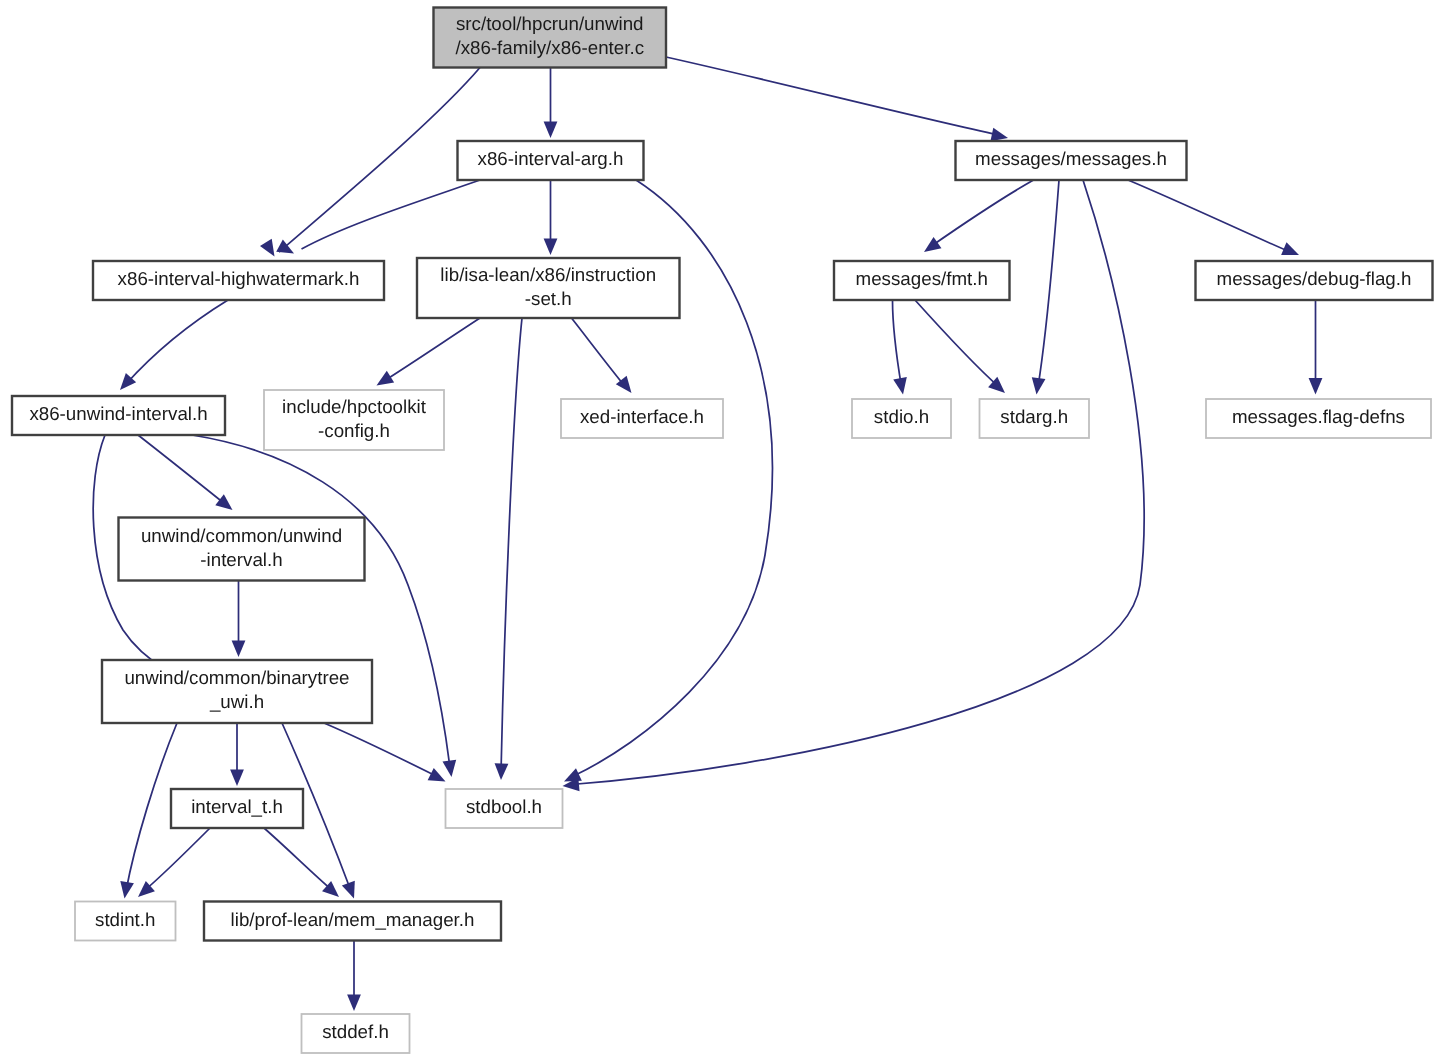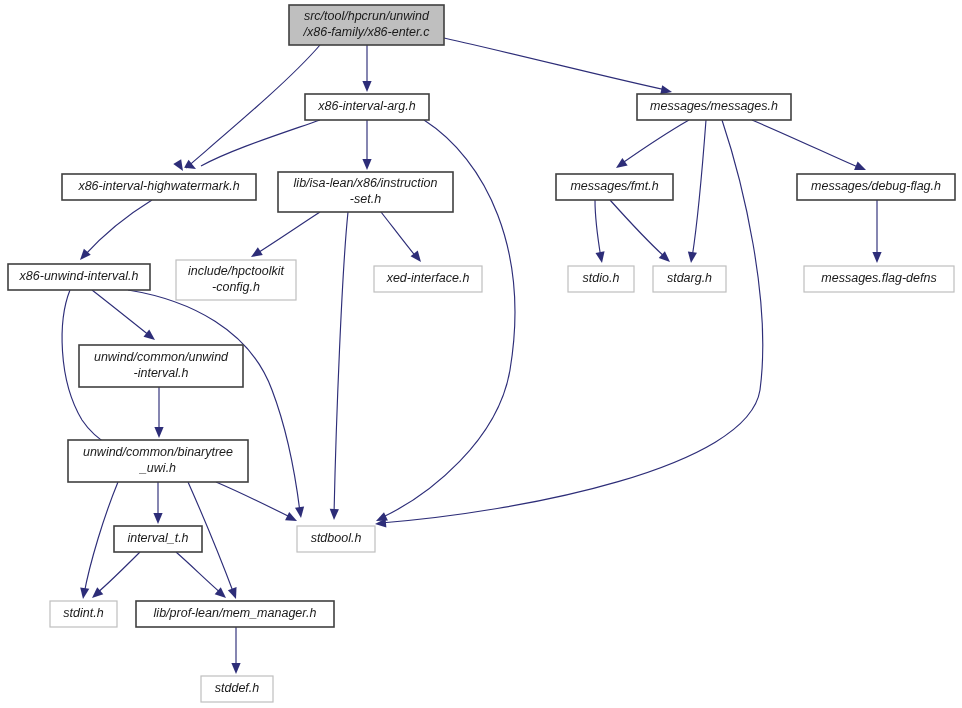--- a/index.html
+++ b/index.html
@@ -10,21 +10,20 @@
   body {
     width: 962px;
     height: 708px;
     font-family: "Liberation Sans", sans-serif;
     overflow: hidden;
   }
   #graph-root {
     position: relative;
     width: 766px;
     height: 708px;
-    font-style: italic;
   }
   svg#graph-svg {
     position: absolute;
     top: 0; left: 0;
     width: 962px;
     height: 708px;
   }
   .node-box {
     fill: #ffffff;
     stroke: #bfbfbf;

